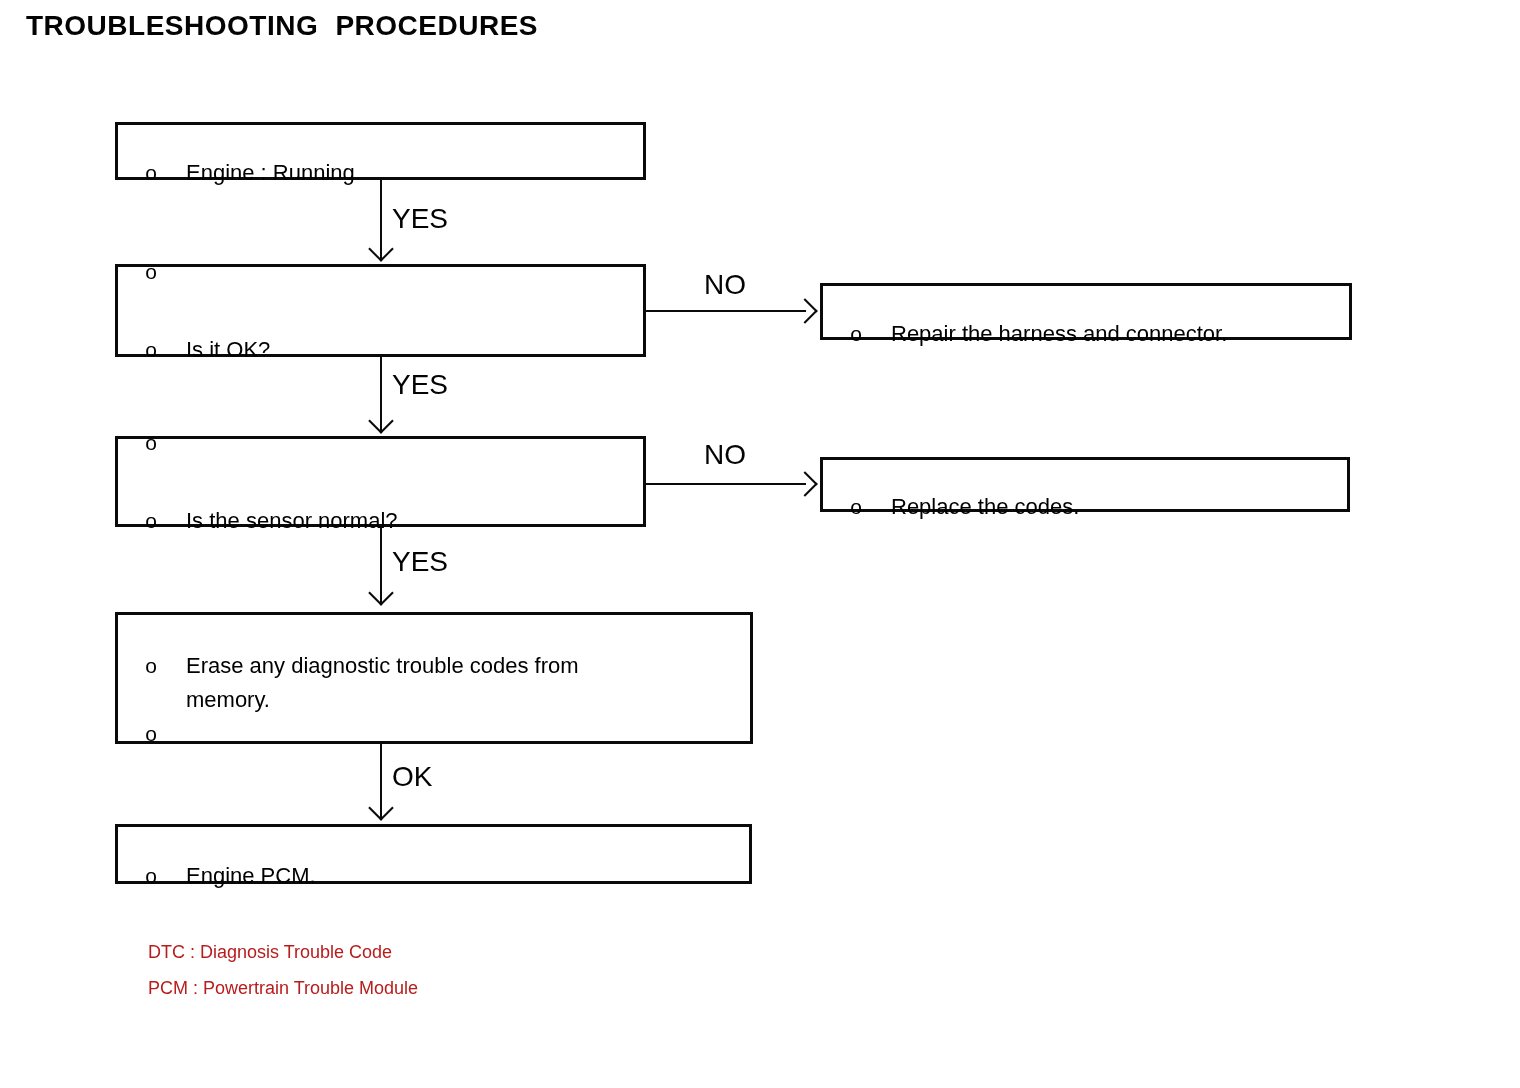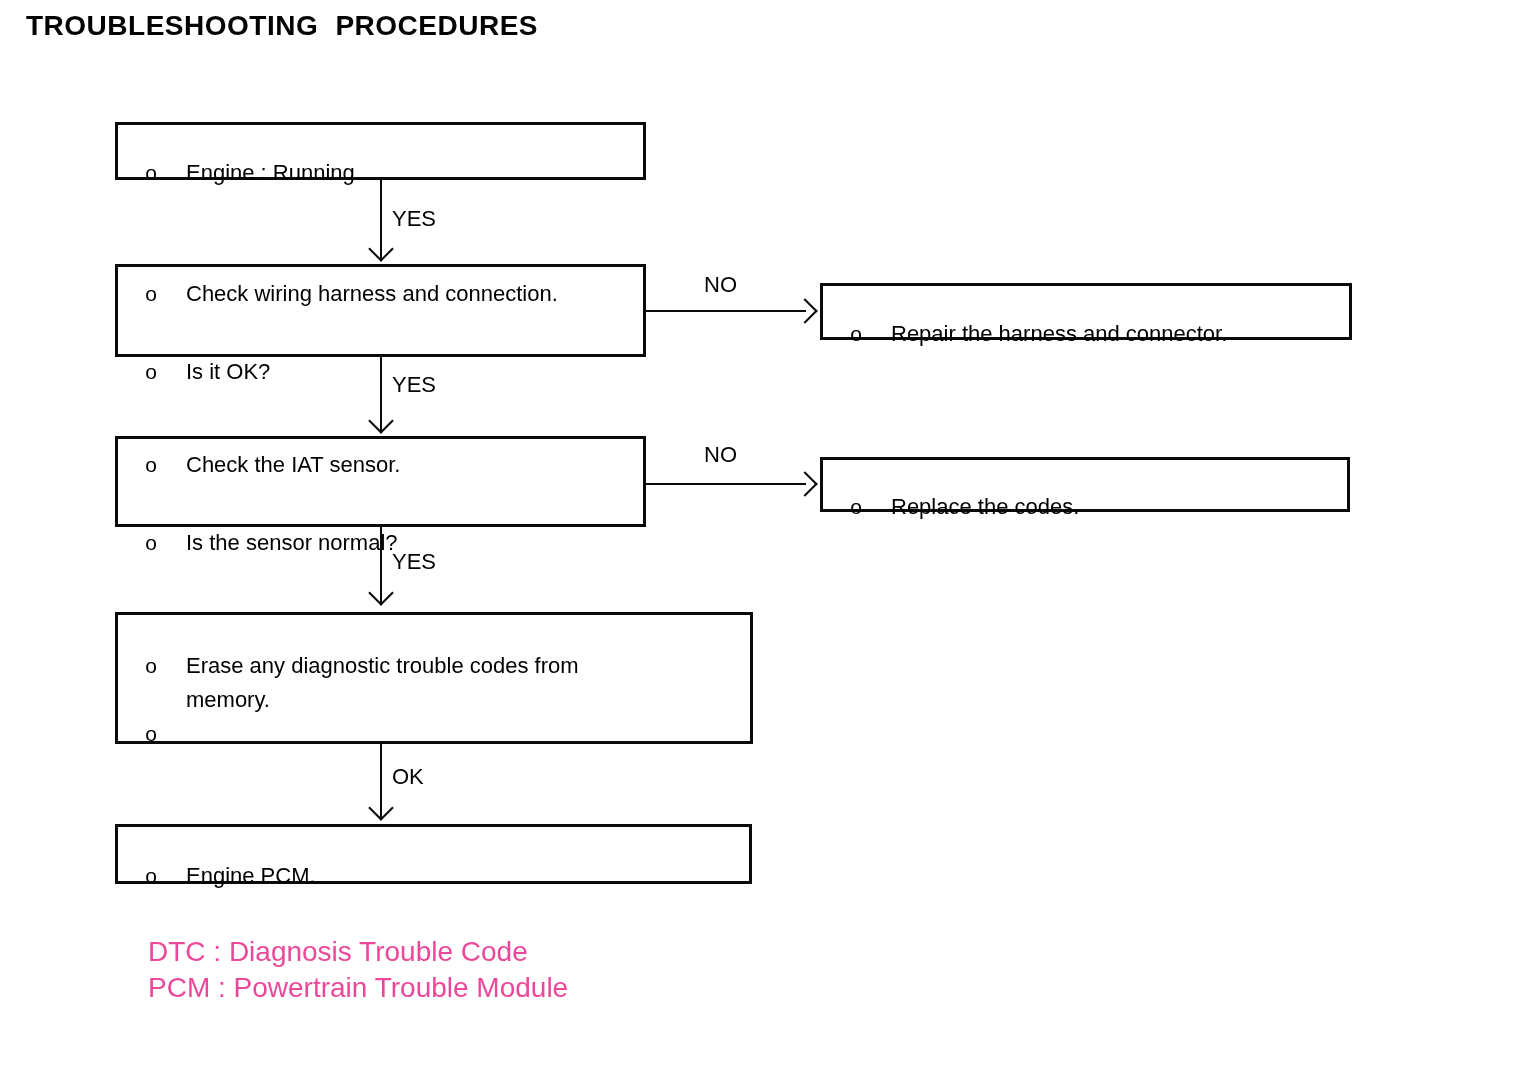--- a/index.html
+++ b/index.html
@@ -46,25 +46,25 @@
     border-right:2px solid #0a0a0a; border-bottom:2px solid #0a0a0a;
     transform:rotate(45deg);
   }
   .chev-r {
     position:absolute; width:18px; height:18px;
     border-top:2px solid #0a0a0a; border-right:2px solid #0a0a0a;
     transform:rotate(45deg);
   }
   .conn-label {
     position:absolute;
-    font-size:22px; line-height:26px; color:#030303;
+    font-size:28px; line-height:26px; color:#030303;
   }
   .legend {
     position:absolute; left:148px; top:934px;
-    font-size:28px; line-height:36px; color:#ec4899;
+    font-size:18px; line-height:36px; color:#b91c1c;
   }
   .figure-code {
     position:absolute; left:1459px; top:1055px;
     font-size:18px; font-weight:bold; letter-spacing:0.5px;
     color:#1a1a1a;
   }
 </style>
 </head>
 <body>
 
@@ -79,21 +79,20 @@
     </div>
   </div>
 
   <div class="vline" style="left:380px; top:180px; height:80px;"></div>
   <div class="chev-d" style="left:372px; top:240px;"></div>
   <div class="conn-label" style="left:392px; top:206px;">YES</div>
 
   <div class="fbox" style="left:115px; top:264px; width:531px; height:93px;">
     <div class="brow">
       <span class="bullet">o</span>
-      <span class="btext">Check wiring harness and connection.</span>
     </div>
     <div class="brow">
       <span class="bullet">o</span>
       <span class="btext">Is it OK?</span>
     </div>
   </div>
 
   <div class="hline" style="left:646px; top:310px; width:160px;"></div>
   <div class="chev-r" style="left:796px; top:302px;"></div>
   <div class="conn-label" style="left:704px; top:272px;">NO</div>
@@ -105,21 +104,20 @@
     </div>
   </div>
 
   <div class="vline" style="left:380px; top:357px; height:75px;"></div>
   <div class="chev-d" style="left:372px; top:412px;"></div>
   <div class="conn-label" style="left:392px; top:372px;">YES</div>
 
   <div class="fbox" style="left:115px; top:436px; width:531px; height:91px;">
     <div class="brow">
       <span class="bullet">o</span>
-      <span class="btext">Check the IAT sensor.</span>
     </div>
     <div class="brow">
       <span class="bullet">o</span>
       <span class="btext">Is the sensor normal?</span>
     </div>
   </div>
 
   <div class="hline" style="left:646px; top:483px; width:160px;"></div>
   <div class="chev-r" style="left:796px; top:475px;"></div>
   <div class="conn-label" style="left:704px; top:442px;">NO</div>

